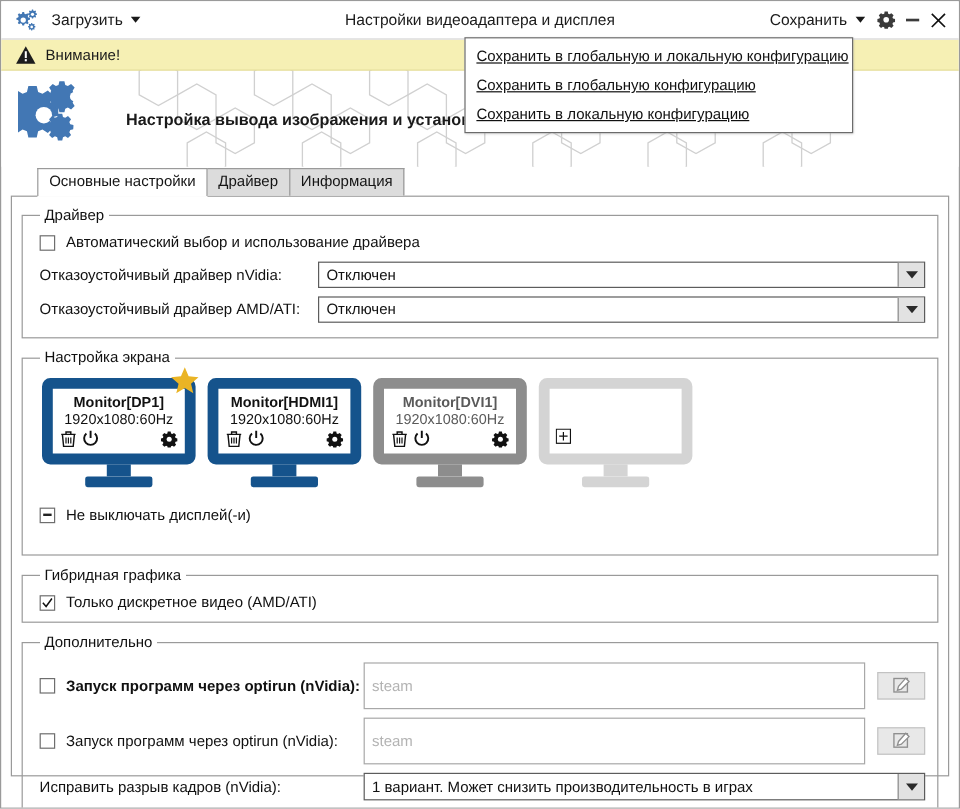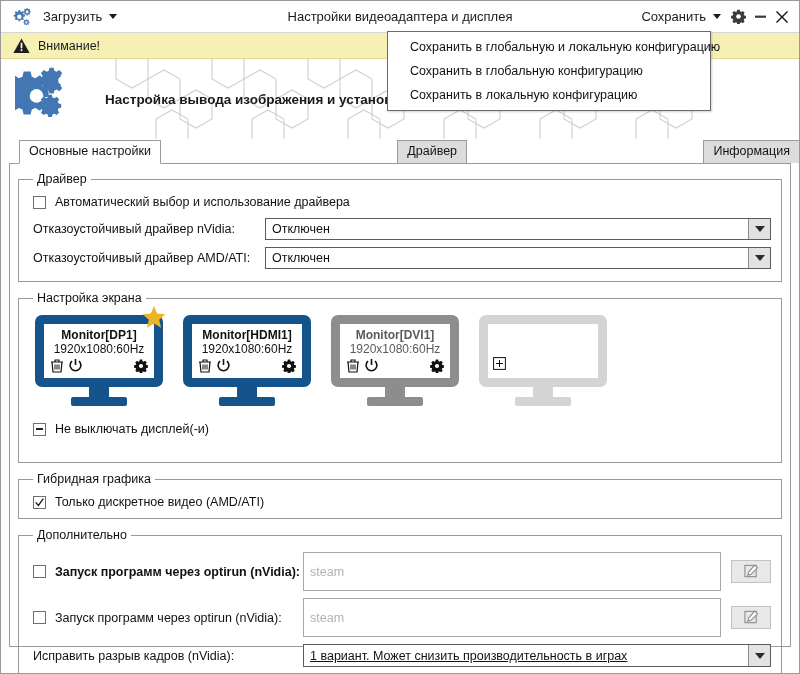--- a/index.html
+++ b/index.html
@@ -129,24 +129,23 @@
     font-size: 13.5px;
     font-weight: bold;
     color: #1a1a1a;
   }
 
   
   .tabstrip {
     position: relative;
     display: flex;
     align-items: flex-end;
-    padding-left: 18px;
+    padding-left: 30px;
     height: 24px;
     z-index: 4;
-    justify-content: space-between;
   }
   .tab {
     border: 1px solid #9a9a9a;
     border-bottom: none;
     background: #dcdcdc;
     padding: 3.5px 9px 4px 9px;
     font-size: 12.5px;
     margin-right: -1px;
     line-height: 15px;
     color: #141414;
@@ -282,21 +281,21 @@
     display: flex;
     align-items: center;
     justify-content: center;
     flex: 0 0 auto;
     box-sizing: border-box;
   }
 
   
   .monitors {
     display: flex;
-    gap: 20px;
+    gap: 10px;
     padding: 4px 0 0 6px;
     align-items: flex-start;
   }
   .monwrap {
     position: relative;
     width: 128px;
   }
   .mon-screen {
     width: 128px;
     height: 72px;
@@ -360,26 +359,27 @@
     left: 386px;
     top: 30px;
     width: 322px;
     background: #ffffff;
     border: 1px solid #6b6b6b;
     z-index: 50;
     padding: 3px 0;
     box-shadow: 1px 1px 2px rgba(0,0,0,0.18);
   }
   .dropmenu .mi {
-    padding: 4px 22px;
+    padding: 4px 9px;
     font-size: 12.5px;
     color: #111;
     white-space: nowrap;
     line-height: 16px;
     cursor: default;
+    text-decoration: underline;
   }
 </style>
 </head>
 <body>
 
 <div id="app">
 
   <div class="titlebar">
 
     <div class="tb-appicon">
@@ -681,21 +681,21 @@
         <span class="editbtn">
           <svg width="15" height="15" viewBox="0 0 16 16">
             <rect x="1" y="1.5" width="12" height="12" fill="none" stroke="#8f8f8f" stroke-width="1.2"></rect>
             <path d="M11.5 1.2 L14.4 4.1 L7.6 10.9 L4.1 11.9 L5.1 8.4 Z" fill="#ffffff" stroke="#8f8f8f" stroke-width="1.2"></path>
           </svg>
         </span>
       </div>
 
       <div class="row" style="margin:4px 0 2px 4px;">
         <span class="lbl" style="width:270px;">Исправить разрыв кадров (nVidia):</span>
-        <div class="combo" style="height:23px;text-decoration:underline;">
+        <div class="combo" style="height:23px;">
           <span class="val">1 вариант. Может снизить производительность в играх</span>
           <span class="arrowbox">
               <span class="tri"></span>
             </span>
         </div>
       </div>
     </fieldset>
 
   </div>
 

